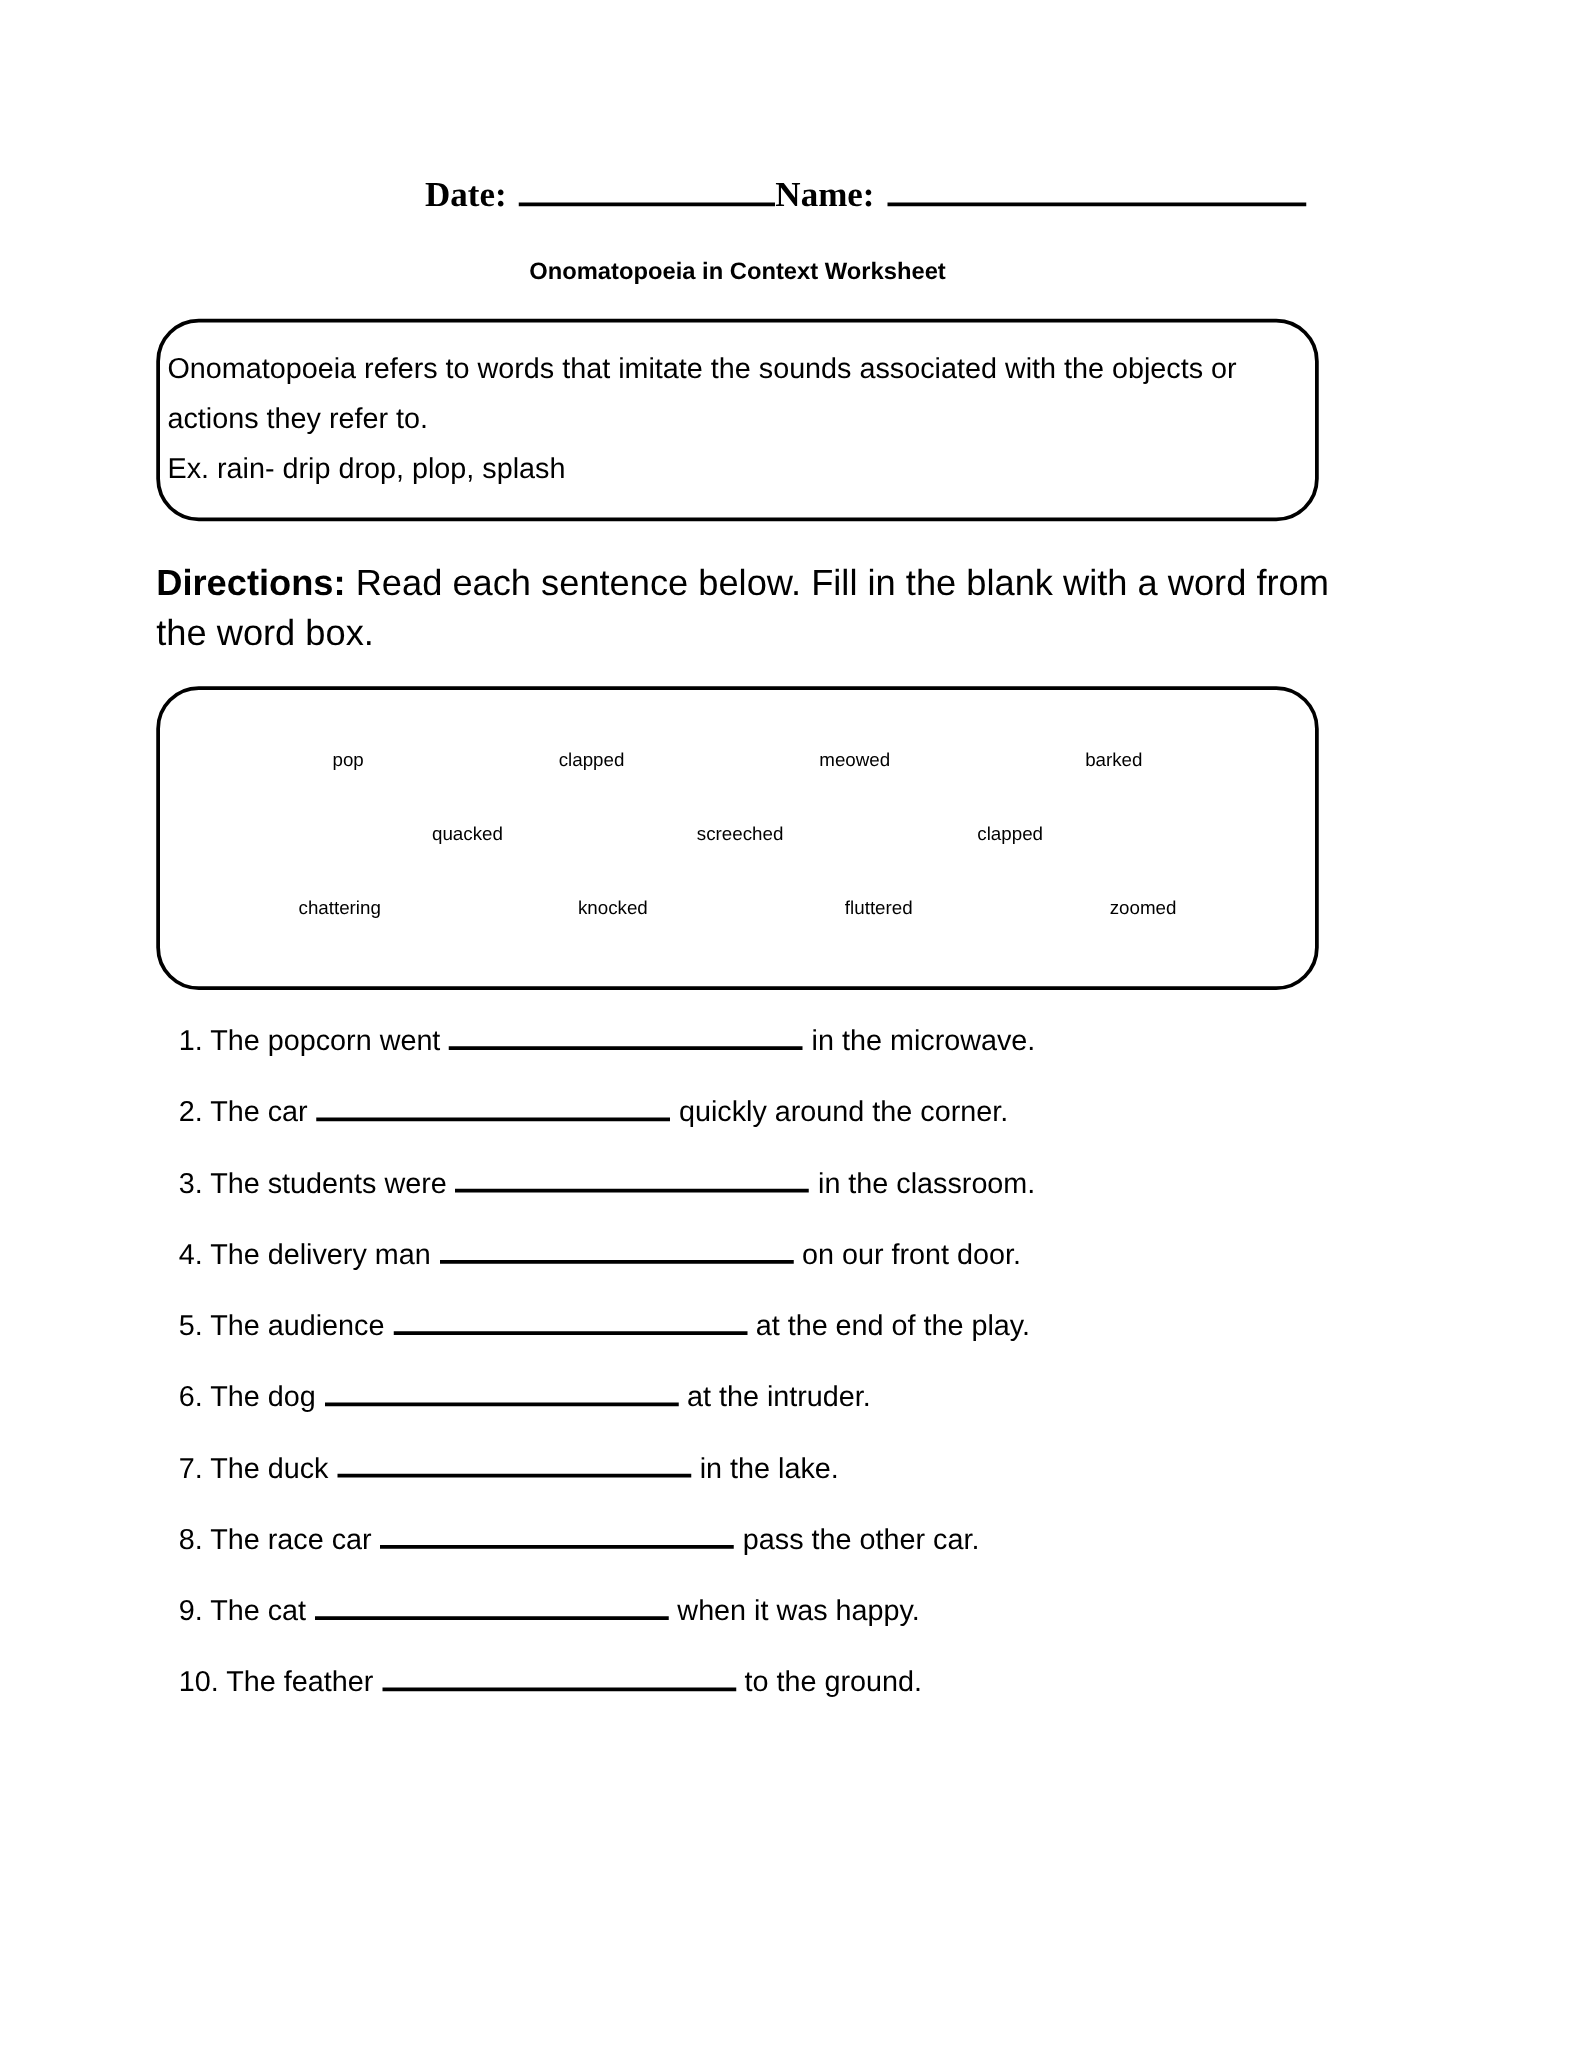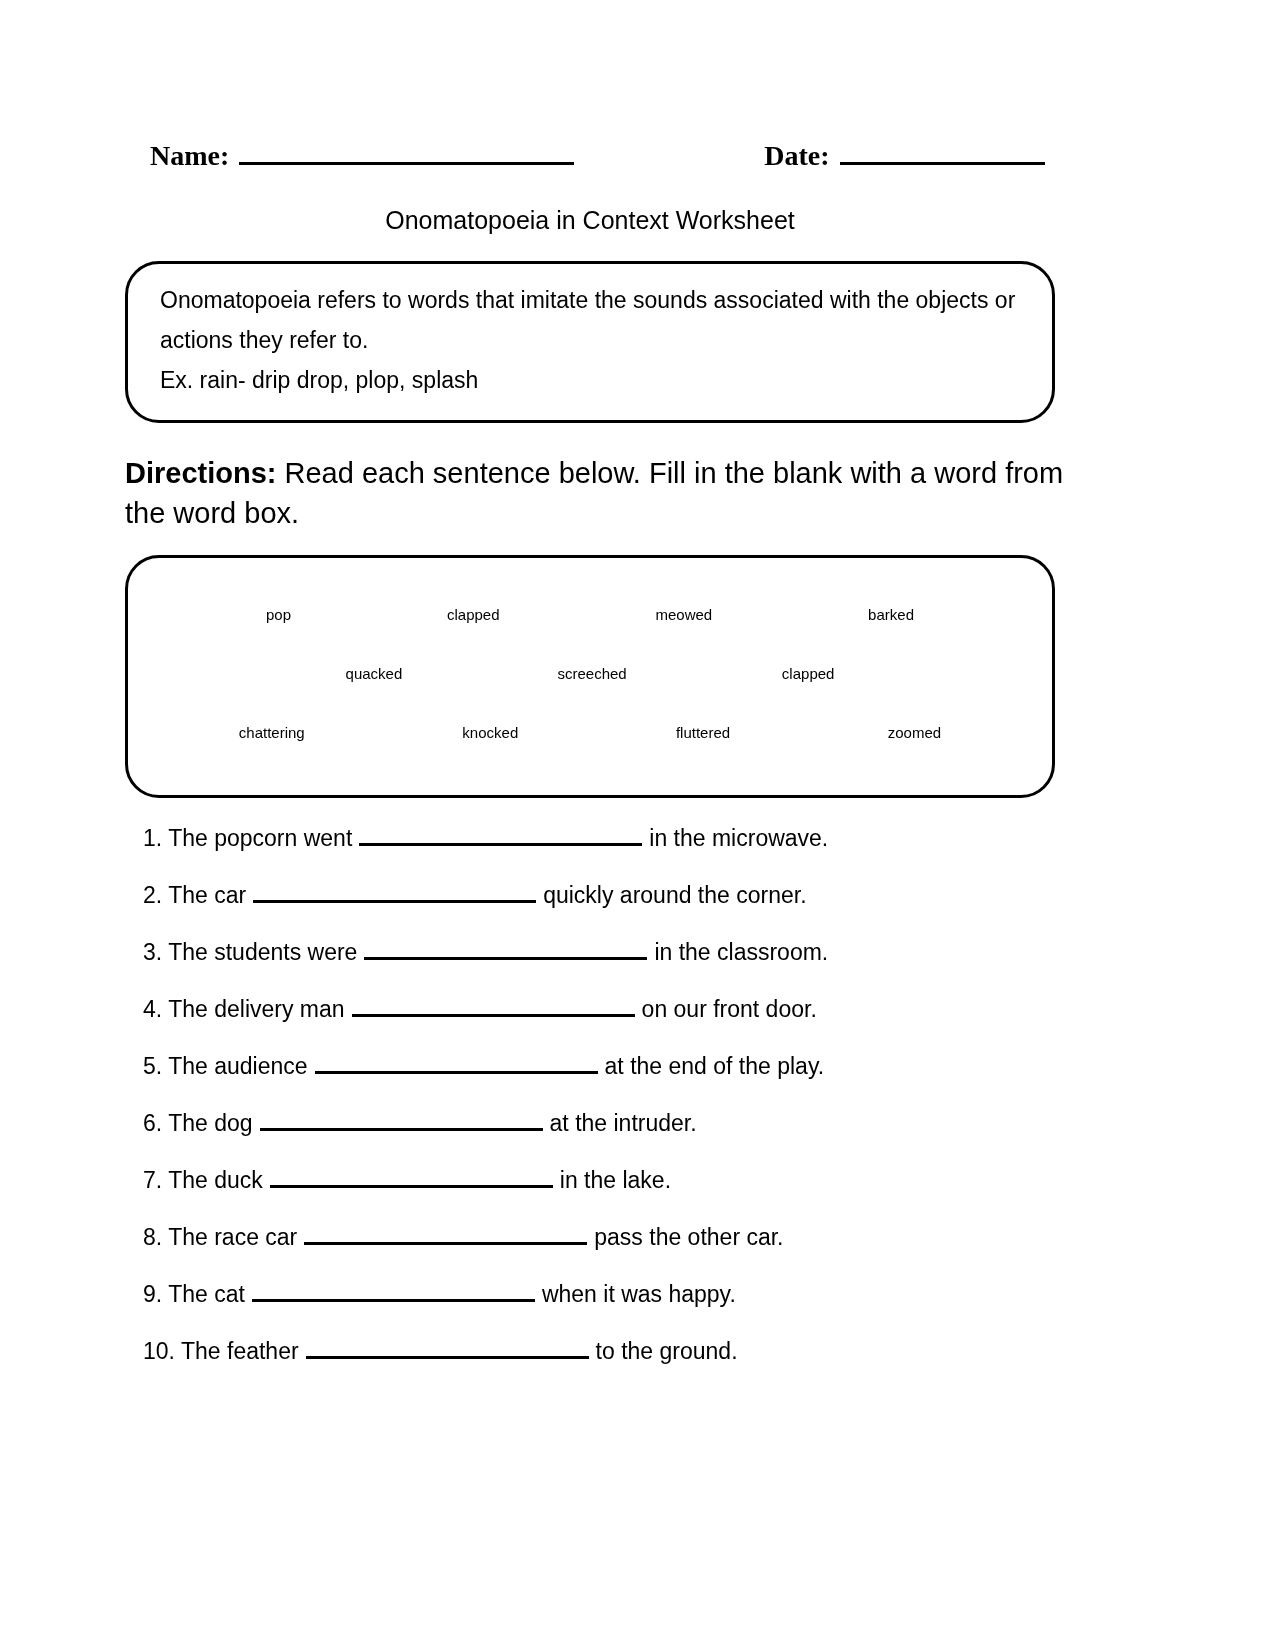--- a/index.html
+++ b/index.html
@@ -36,34 +36,34 @@
   }
   .name-line  { width: 335px; }
   .date-group { margin-left: 190px; }
   .date-line  { width: 205px; }
 
   
   .page-title {
     width: 930px;
     margin-top: 34px;
     text-align: center;
-    font-size: 25px;
-    font-weight: normal;
+    font-size: 19px;
+    font-weight: bold;
   }
 
   
   .rounded-box {
     width: 930px;
     border: 3px solid #000;
     border-radius: 34px;
     box-sizing: border-box;
   }
   .info-box {
     margin-top: 26px;
-    padding: 16px 24px 20px 32px;
+    padding: 16px 24px 20px 6px;
     font-size: 23px;
     line-height: 40px;
   }
 
   
   .directions {
     margin-top: 30px;
     width: 948px;
     font-size: 29px;
     line-height: 40px;
@@ -105,27 +105,27 @@
     margin: 0 7px;
     vertical-align: baseline;
   }
 </style>
 </head>
 <body>
 
 <div class="page">
 
   <div class="header-row">
+    <div class="field-group date-group">
+      <span>Date:</span>
+      <span class="write-line date-line"></span>
+    </div>
     <div class="field-group">
       <span>Name:</span>
       <span class="write-line name-line"></span>
-    </div>
-    <div class="field-group date-group">
-      <span>Date:</span>
-      <span class="write-line date-line"></span>
     </div>
   </div>
 
   <div class="page-title">Onomatopoeia in Context Worksheet</div>
 
   <div class="rounded-box info-box">
     <div>Onomatopoeia refers to words that imitate the sounds associated with the objects or actions they refer to.</div>
     <div>Ex. rain- drip drop, plop, splash</div>
   </div>
 

